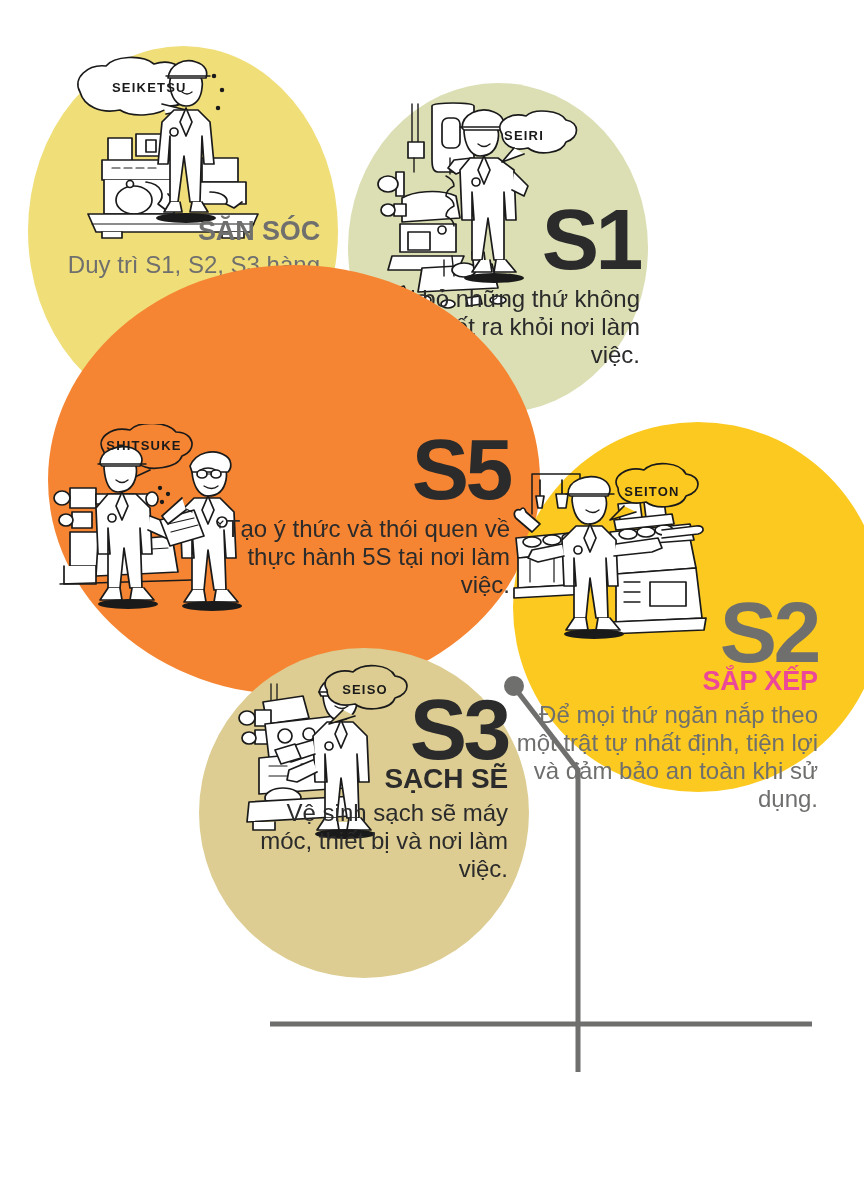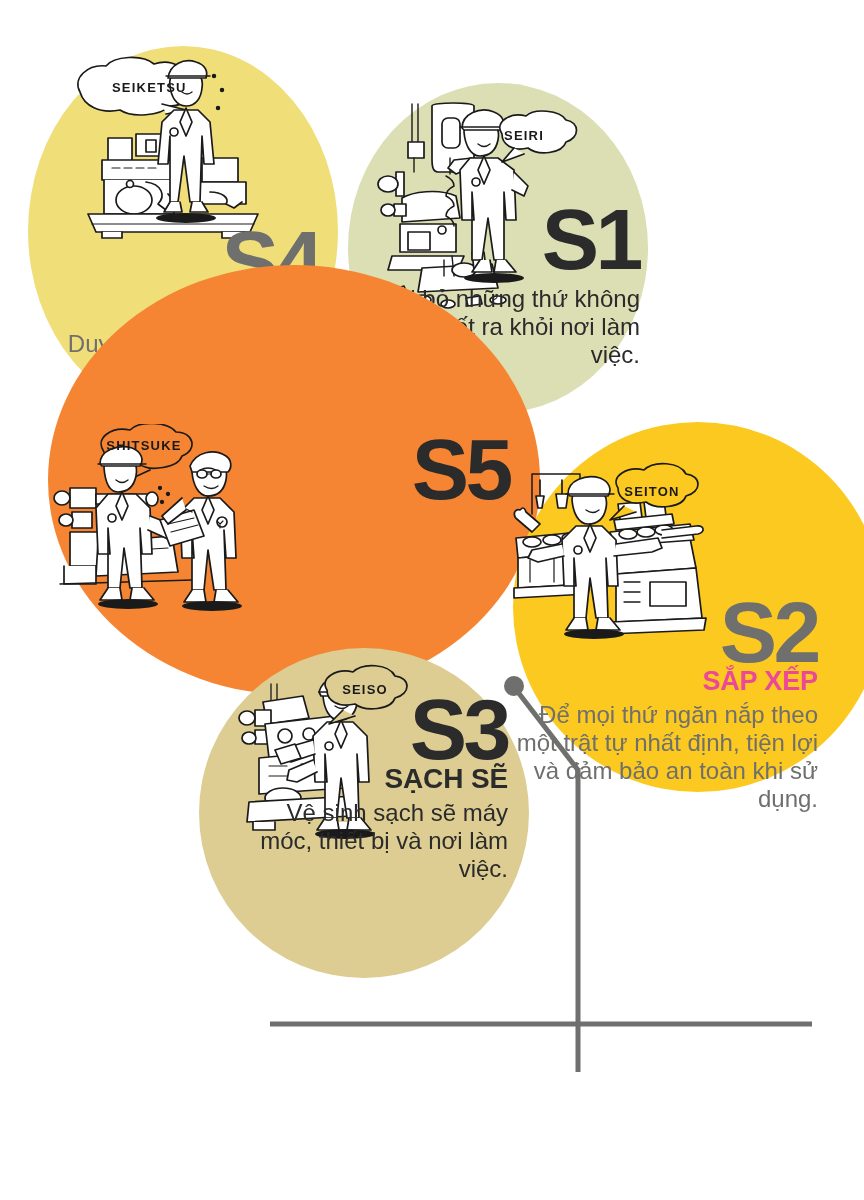--- a/index.html
+++ b/index.html
@@ -109,21 +109,20 @@
 
         <circle cx="152" cy="24" r="1.4" fill="#1a1a1a"></circle>
         <circle cx="160" cy="38" r="1.4" fill="#1a1a1a"></circle>
         <circle cx="156" cy="56" r="1.4" fill="#1a1a1a"></circle>
       </g>
       <text x="50" y="40" font-family="'Liberation Sans', sans-serif" font-size="13" font-weight="bold" fill="#1a1a1a" letter-spacing="1.2">SEIKETSU</text>
     </svg>
   </div>
 
   <div class="txtblock" style="left:30px; top:222px; width:290px;">
-    <span class="bignum" style="font-size:86px; color:#6f6f6e;">S4</span>
     <span class="subname" style="font-size:27px; color:#6f6f6e; margin-top:-4px;">SĂN SÓC</span>
     <span class="desc" style="font-size:24px; color:#6f6f6e; margin-top:6px;">Duy trì S1, S2, S3 hàng ngày.</span>
   </div>
 
   <div class="circle" style="left:348px; top:83px; width:300px; height:330px; background:#dcdfb4; border-radius:50%;"></div>
 
   <div class="illo" style="left:352px; top:100px; width:230px; height:215px;">
     <svg width="230" height="215" viewBox="0 0 230 215">
       <g fill="none" stroke="#1a1a1a" stroke-width="1.7" stroke-linecap="round" stroke-linejoin="round">
 
@@ -248,20 +247,21 @@
         <circle cx="108" cy="64" r="1.3" fill="#1a1a1a"></circle>
         <circle cx="116" cy="70" r="1.3" fill="#1a1a1a"></circle>
         <circle cx="110" cy="78" r="1.3" fill="#1a1a1a"></circle>
       </g>
       <text x="92" y="26" font-family="'Liberation Sans', sans-serif" font-size="13" font-weight="bold" fill="#1a1a1a" letter-spacing="1.2" text-anchor="middle">SHITSUKE</text>
     </svg>
   </div>
 
   <div class="txtblock" style="left:210px; top:430px; width:300px;">
     <span class="bignum" style="font-size:86px; color:#2b2b2b;">S5</span>
+    <span class="desc" style="font-size:24px; color:#2b2b2b; margin-top:6px;">Tạo ý thức và thói quen về thực hành 5S tại nơi làm việc.</span>
   </div>
 
   <div class="circle" style="left:513px; top:422px; width:370px; height:370px; background:#fbc91f; border-radius:50%;"></div>
 
   <div class="illo" style="left:510px; top:462px; width:220px; height:180px;">
     <svg width="220" height="180" viewBox="0 0 220 180">
       <g fill="none" stroke="#1a1a1a" stroke-width="1.7" stroke-linecap="round" stroke-linejoin="round">
 
         <path d="M22 52 L22 12 L70 12 L70 52" stroke-width="1.5"></path>
 

